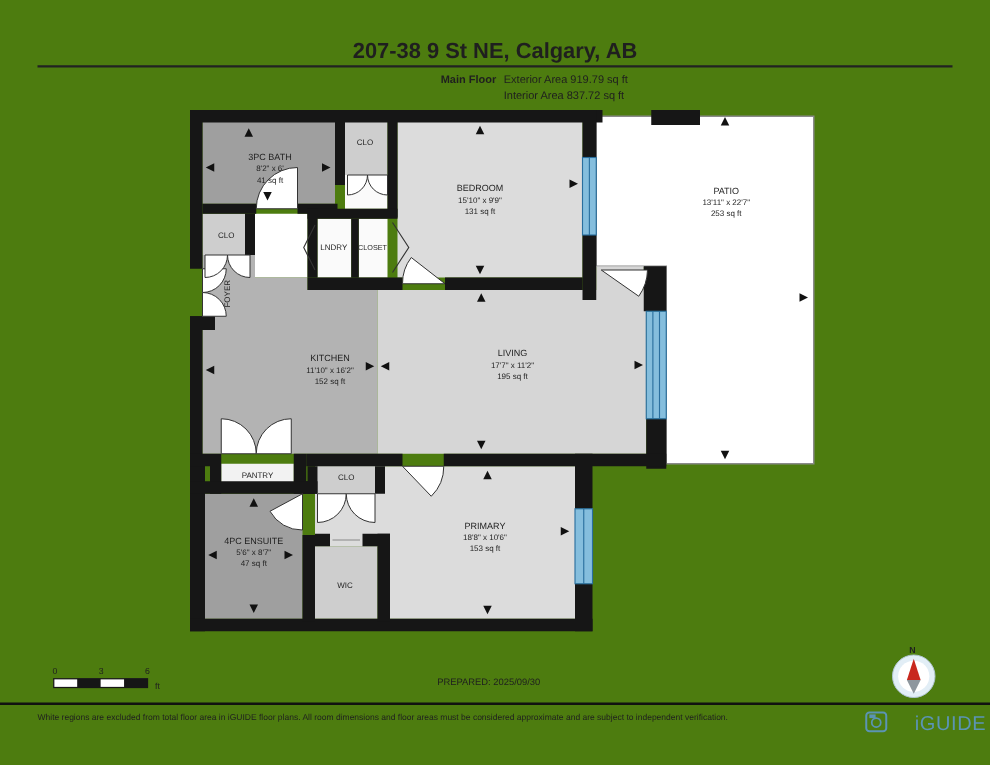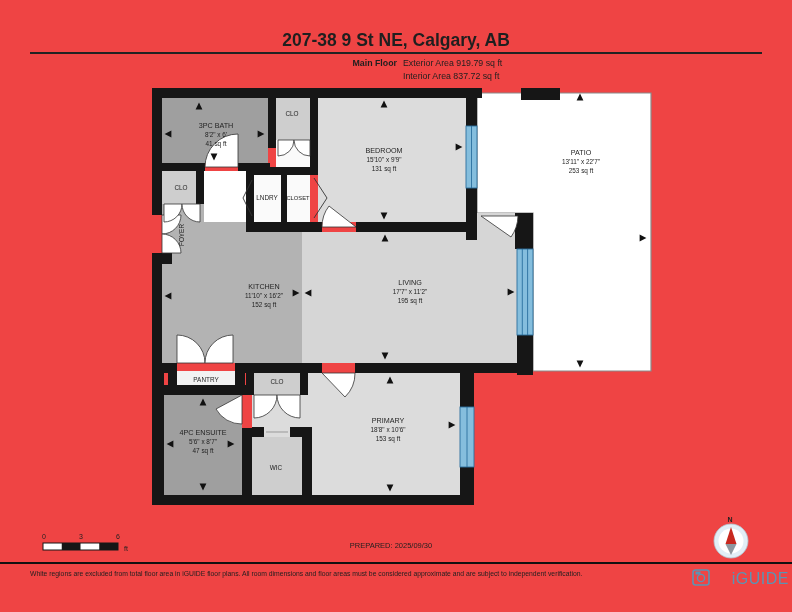--- a/index.html
+++ b/index.html
@@ -1,16 +1,16 @@
 <!DOCTYPE html>
 <html><head>
 <meta charset="utf-8">
 <style>
   html,body{margin:0;padding:0;background:#fff;}
-  .page{position:relative;width:792px;height:612px;background:#ef4444;overflow:hidden;
+  .page{position:relative;width:792px;height:612px;background:#4d7c0f;overflow:hidden;
         font-family:"Liberation Sans",sans-serif;}
   svg text{font-family:"Liberation Sans",sans-serif;fill:#1f1f1f;}
   .title{font-size:17.5px;font-weight:bold;}
   .hsmall{font-size:8.8px;}
   .hbold{font-size:8.8px;font-weight:bold;}
   .rname{font-size:7.2px;text-anchor:middle;}
   .rdim{font-size:6.4px;text-anchor:middle;}
   .rsmall{font-size:6.4px;text-anchor:middle;}
   .rtiny{font-size:5.8px;text-anchor:middle;}
   .tick{font-size:7px;text-anchor:middle;}

